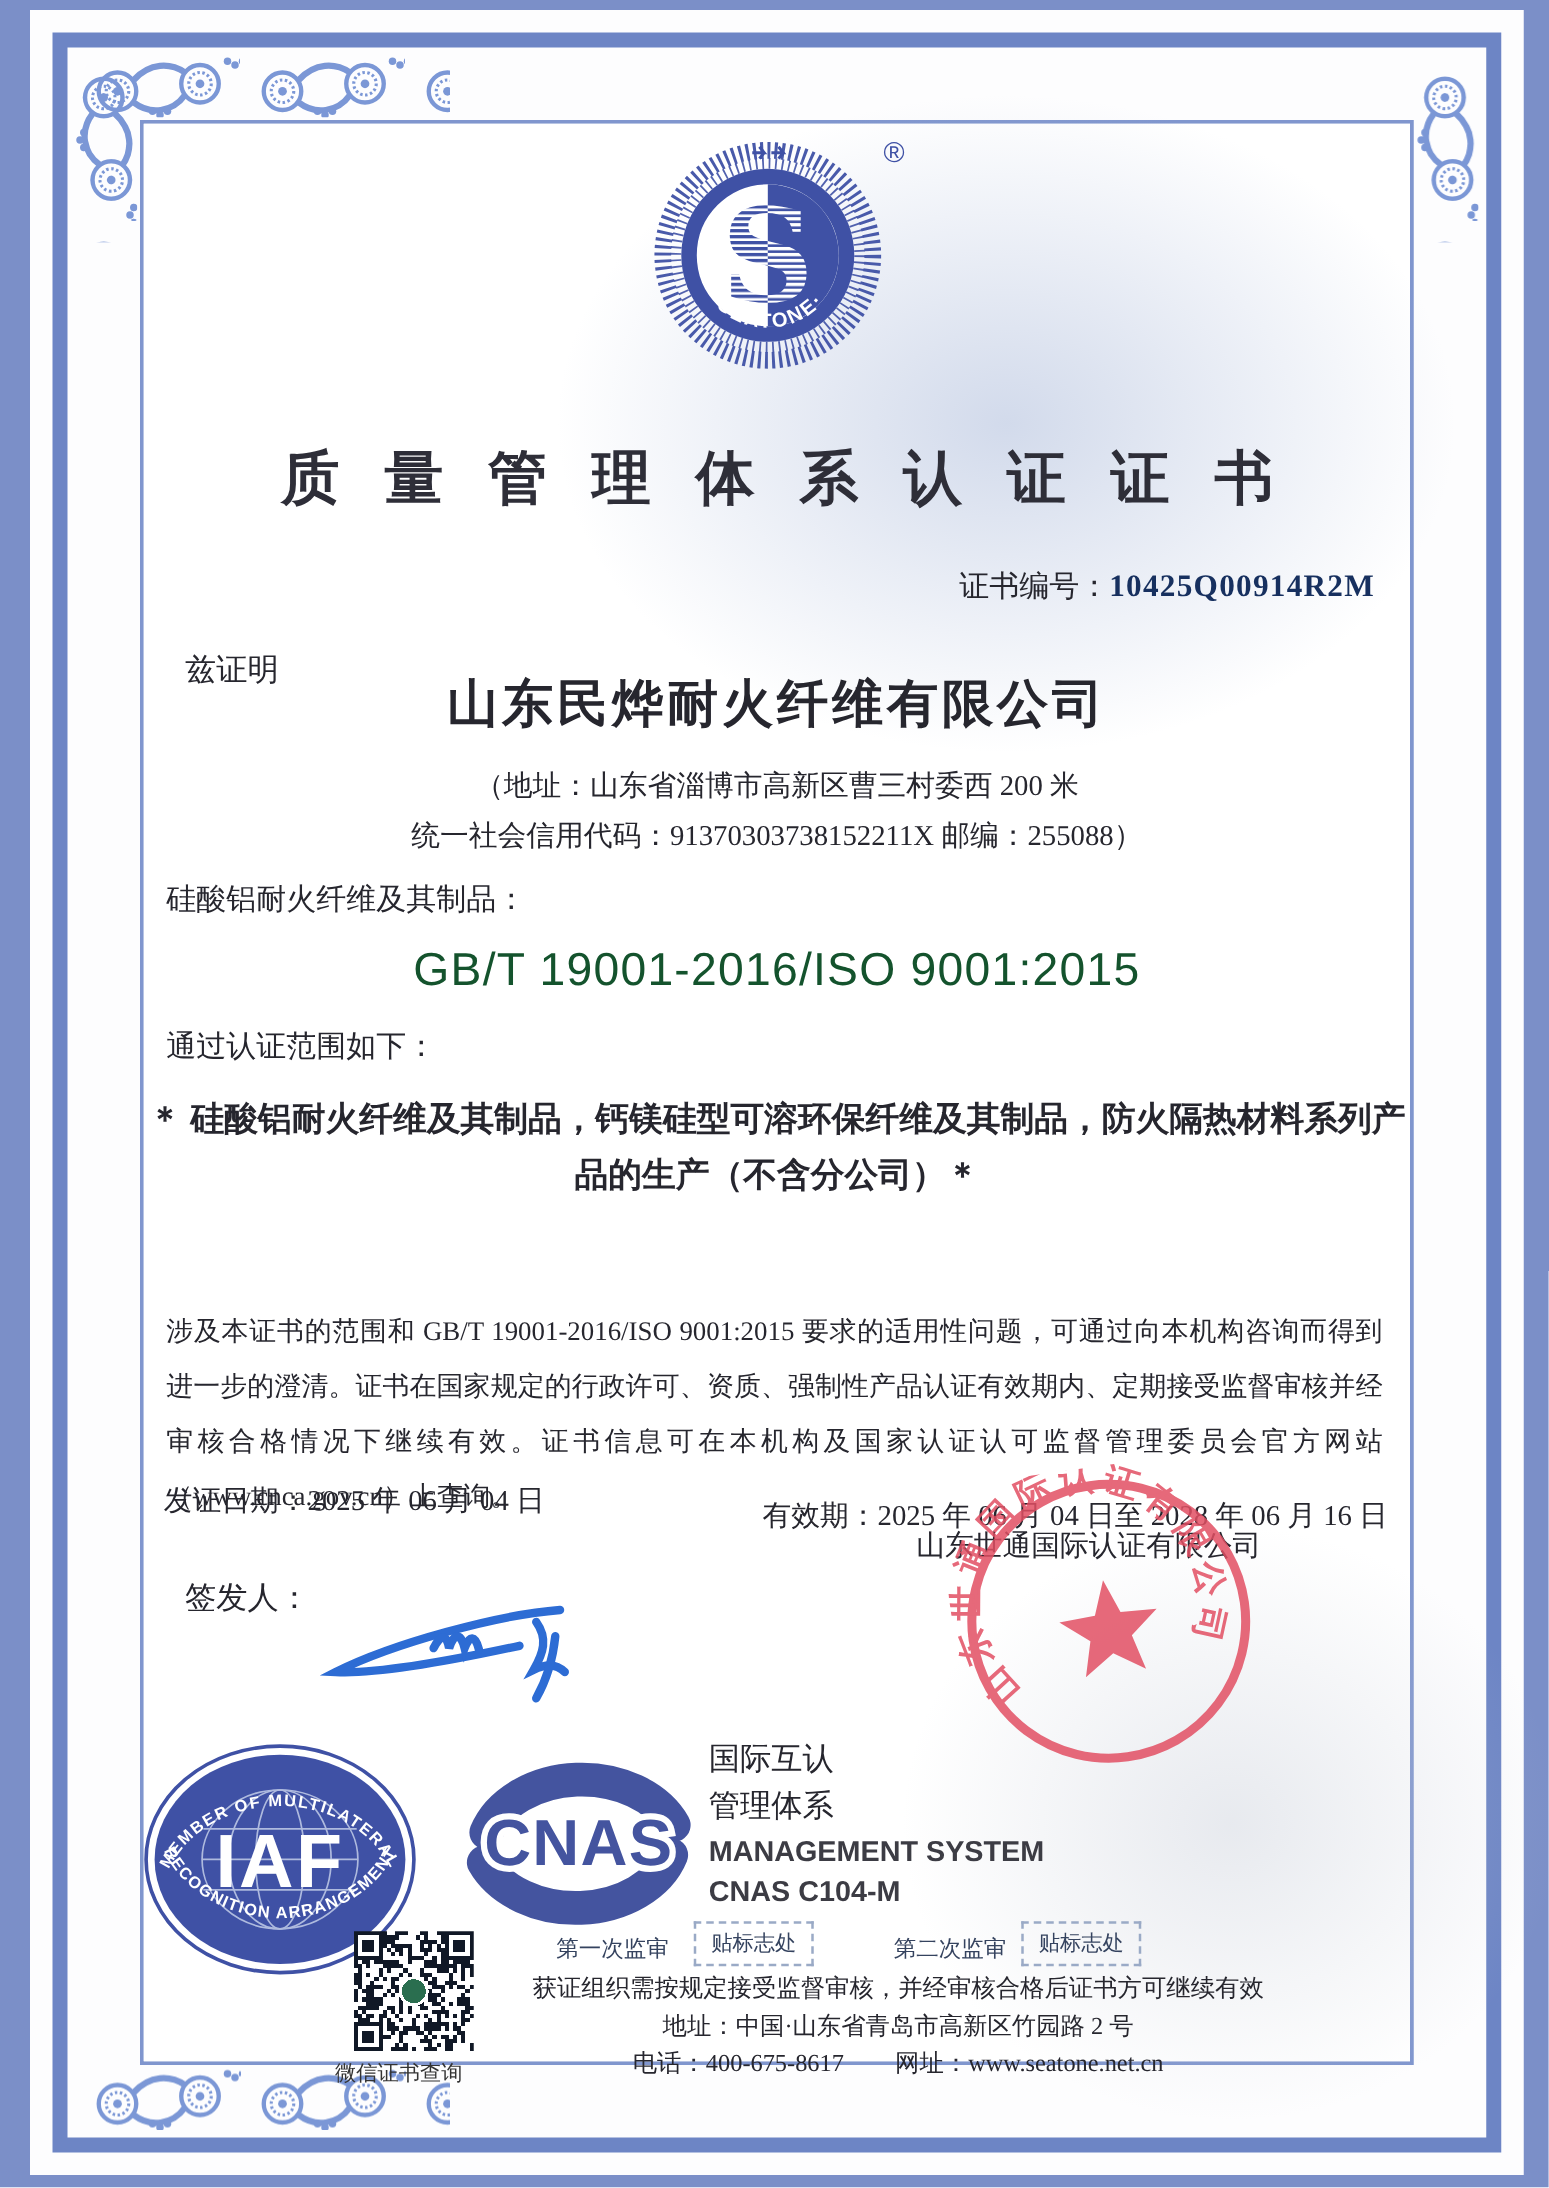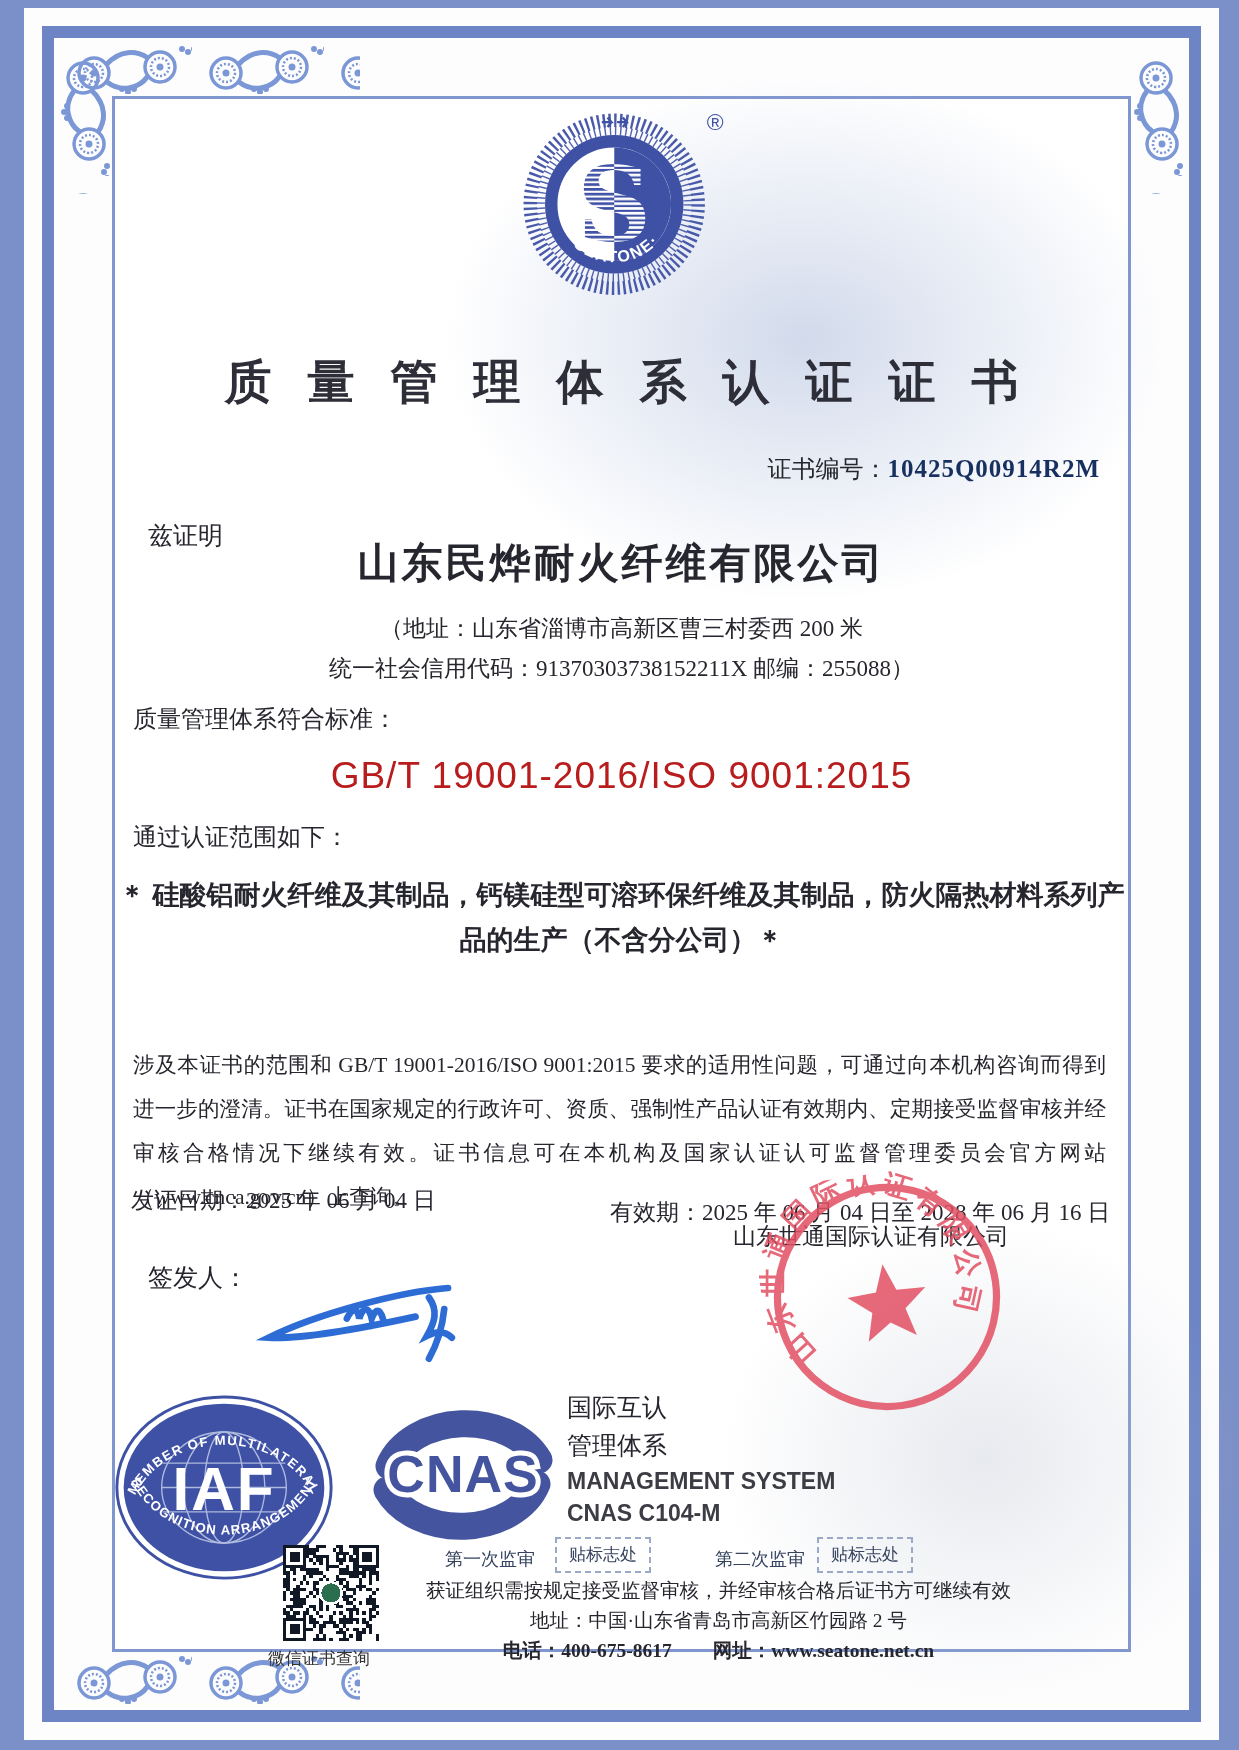--- a/index.html
+++ b/index.html
@@ -23,21 +23,21 @@
   .ctr{left:0;right:0;text-align:center;}
   .title{top:252px;font-size:47px;font-weight:600;letter-spacing:36px;color:#2e2e38;transform:translateX(18px);}
   .certno{top:354px;right:28px;font-size:24px;}
   .certno b{font-size:25px;color:#17305f;letter-spacing:1px;}
   .hereby{left:33px;top:420px;font-size:25px;}
   .company{top:437px;font-size:41px;font-weight:bold;letter-spacing:3px;}
   .addr1{top:514px;font-size:23px;}
   .addr2{top:554px;font-size:23px;}
   .label-left{left:18px;font-size:24px;}
   .stdlabel{top:604px;}
-  .gbt{top:656px;font-family:"Liberation Sans",sans-serif;font-size:37px;font-weight:500;color:#b91c1c;letter-spacing:1px;}
+  .gbt{top:656px;font-family:"Liberation Sans",sans-serif;font-size:37px;font-weight:500;color:#14532d;letter-spacing:1px;}
   .scopelabel{top:722px;}
   .scope1{top:778px;font-size:27px;font-weight:bold;}
   .scope2{top:823px;font-size:27px;font-weight:bold;}
   .notice{left:18px;right:22px;top:944px;font-size:21.5px;line-height:2.05;text-align:justify;}
   .issuedate{left:16px;top:1086px;font-size:23px;}
   .validity{left:495px;top:1086px;font-size:23px;margin-top:12px;}
   .signer{left:33px;top:1162px;font-size:25px;}
   .sig{left:135px;top:1168px;}
   .issuer{left:618px;top:1122px;font-size:23px;}
   .stamp{left:648px;top:1074px;transform:rotate(-8deg);}
@@ -47,21 +47,21 @@
   .accr .zh{font-size:25px;line-height:38px;}
   .accr .en{font-family:"Liberation Sans",sans-serif;font-weight:bold;font-size:23px;line-height:32px;color:#3c3c44;}
   .qr{left:168px;top:1446px;}
   .qrcap{left:116px;top:1548px;width:176px;text-align:center;font-size:17px;color:#333;}
   .survlabel{top:1448px;font-size:18px;color:#35435f;}
   .sv1{left:330px;} .sv2{left:600px;}
   .stickerbox{top:1438px;width:92px;height:32px;border:2px dashed #9aaac6;line-height:32px;text-align:center;font-size:17px;color:#35435f;}
   .bx1{left:440px;} .bx2{left:702px;}
   .footctr{left:200px;right:6px;text-align:center;font-size:19.5px;}
   .f1{top:1478px;} .f2{top:1508px;} .f3{top:1538px;}
-  .f3 span{margin:2px 18px;font-weight:bold;}
+  .f3 span{margin:2px 18px;}
 </style>
 </head>
 <body>
 
 <svg width="0" height="0" style="position:absolute" aria-hidden="true">
   <defs>
     <pattern id="scrollH" width="132" height="52" patternUnits="userSpaceOnUse">
       <g fill="none" stroke="#7b97d6">
         <circle cx="34" cy="29" r="15" stroke-width="3.5"></circle>
         <circle cx="34" cy="29" r="9" stroke-width="2.5" stroke-dasharray="2 2"></circle>
@@ -163,21 +163,21 @@
 
       <div class="abs certno">
         <span>证书编号：</span><b>10425Q00914R2M</b>
       </div>
 
       <div class="abs hereby">兹证明</div>
       <div class="abs ctr company">山东民烨耐火纤维有限公司</div>
       <div class="abs ctr addr1">（地址：山东省淄博市高新区曹三村委西 200 米</div>
       <div class="abs ctr addr2">统一社会信用代码：91370303738152211X 邮编：255088）</div>
 
-      <div class="abs label-left stdlabel">质量管理体系符合标准：</div>
+      <div class="abs label-left stdlabel">硅酸铝耐火纤维及其制品：</div>
       <div class="abs ctr gbt">GB/T 19001-2016/ISO 9001:2015</div>
       <div class="abs label-left scopelabel">通过认证范围如下：</div>
       <div class="abs ctr scope1">＊ 硅酸铝耐火纤维及其制品，钙镁硅型可溶环保纤维及其制品，防火隔热材料系列产</div>
       <div class="abs ctr scope2">品的生产（不含分公司）＊</div>
 
       <div class="abs notice">涉及本证书的范围和 GB/T 19001-2016/ISO 9001:2015 要求的适用性问题，可通过向本机构咨询而得到进一步的澄清。证书在国家规定的行政许可、资质、强制性产品认证有效期内、定期接受监督审核并经审核合格情况下继续有效。证书信息可在本机构及国家认证认可监督管理委员会官方网站（www.cnca.gov.cn）上查询。</div>
 
       <div class="abs issuedate">
         <span>发证日期：</span><span>2025 年 06 月 04 日</span>
       </div>

